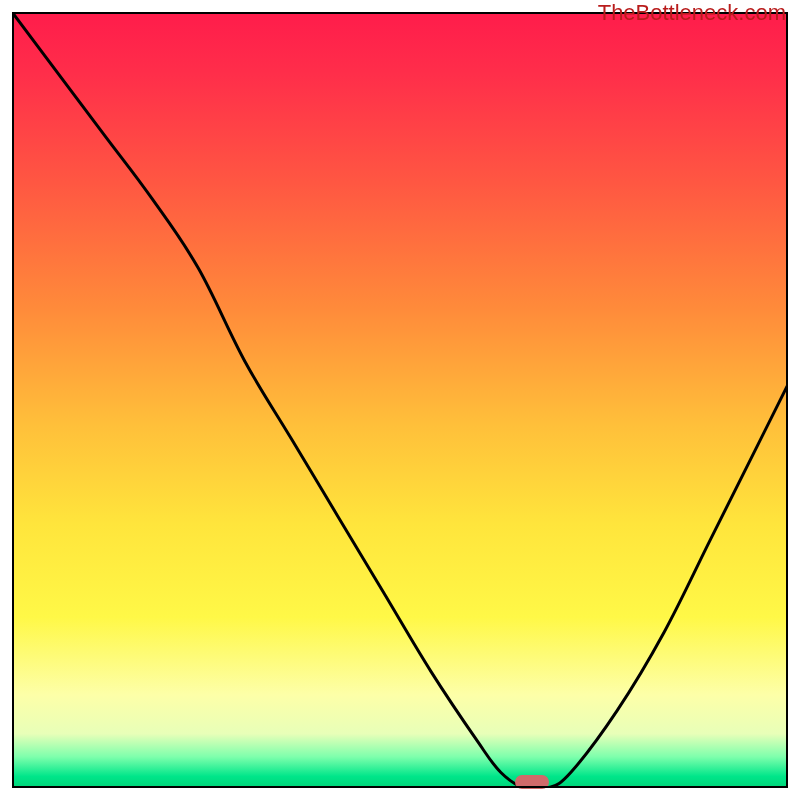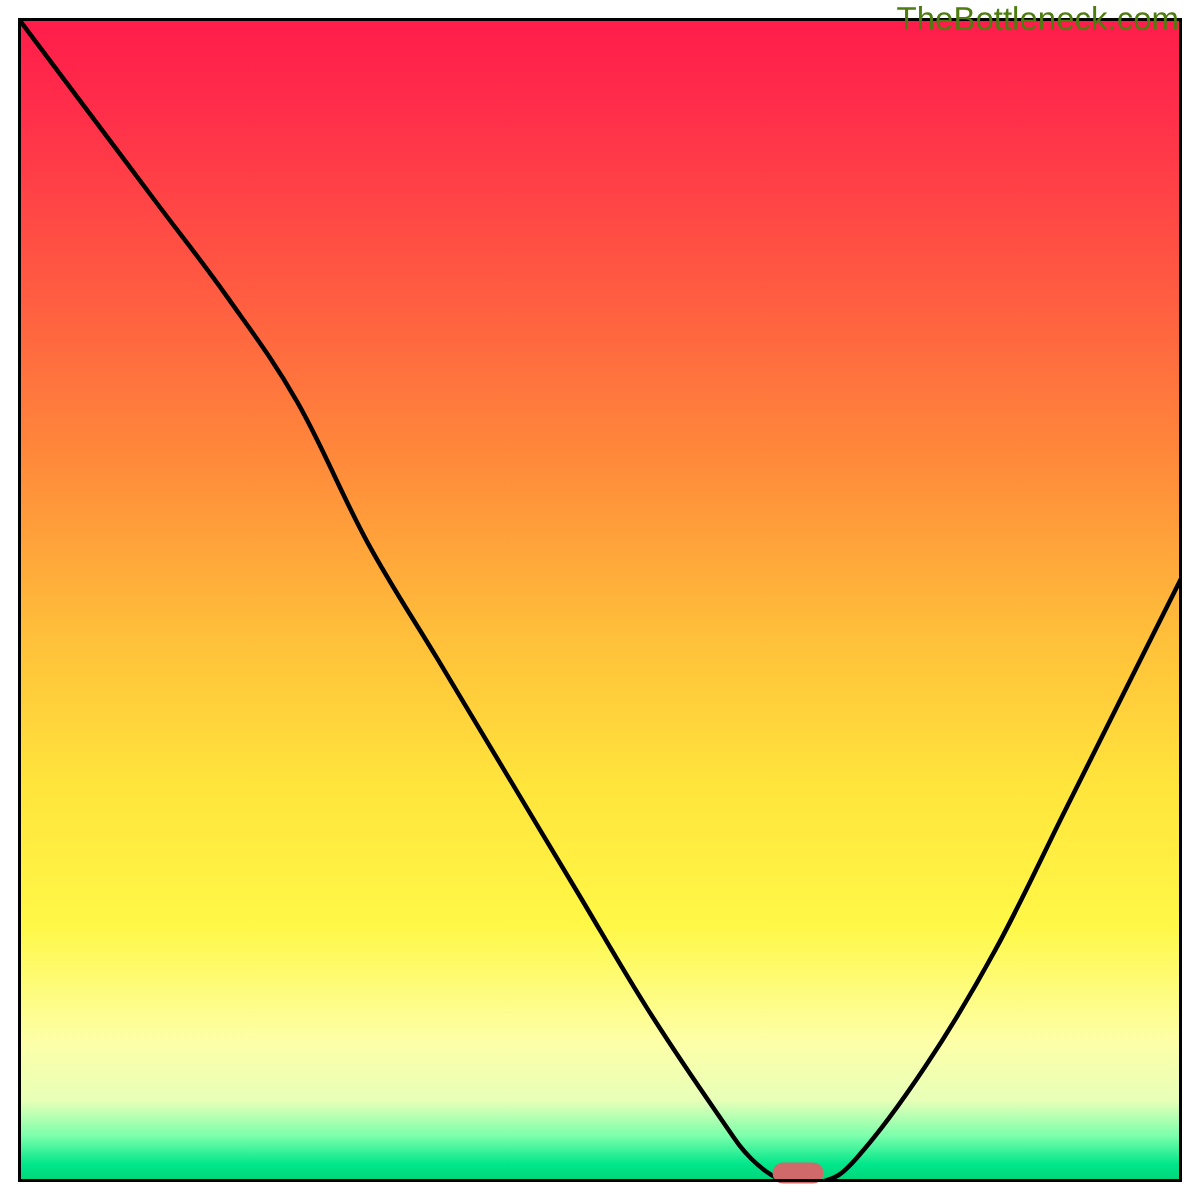--- a/index.html
+++ b/index.html
@@ -68,21 +68,21 @@
     border-radius: 7px;
     background: #d06a6a;
     transform: translate(-50%, -50%);
   }
   .watermark {
     position: absolute;
     top: 0px;
     right: 14px;
     font-family: Arial, Helvetica, sans-serif;
     font-size: 22px;
-    color: #4d7c0f;
+    color: #b91c1c;
     font-weight: 500;
     letter-spacing: 0px;
     user-select: none;
   }
 </style>
 </head>
 <body>
 
 <div class="canvas">
 

